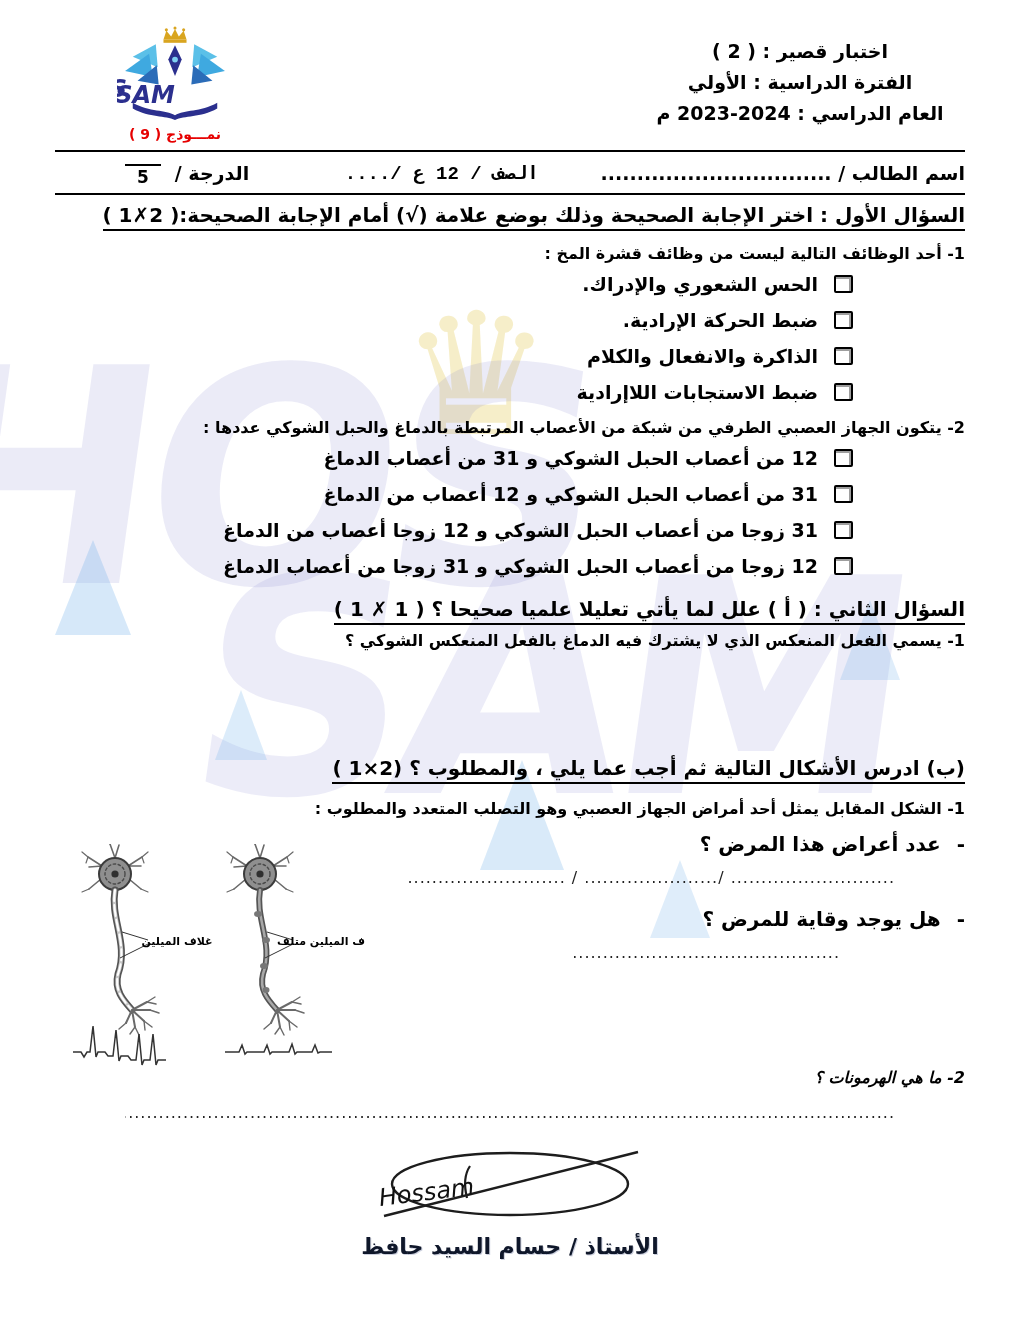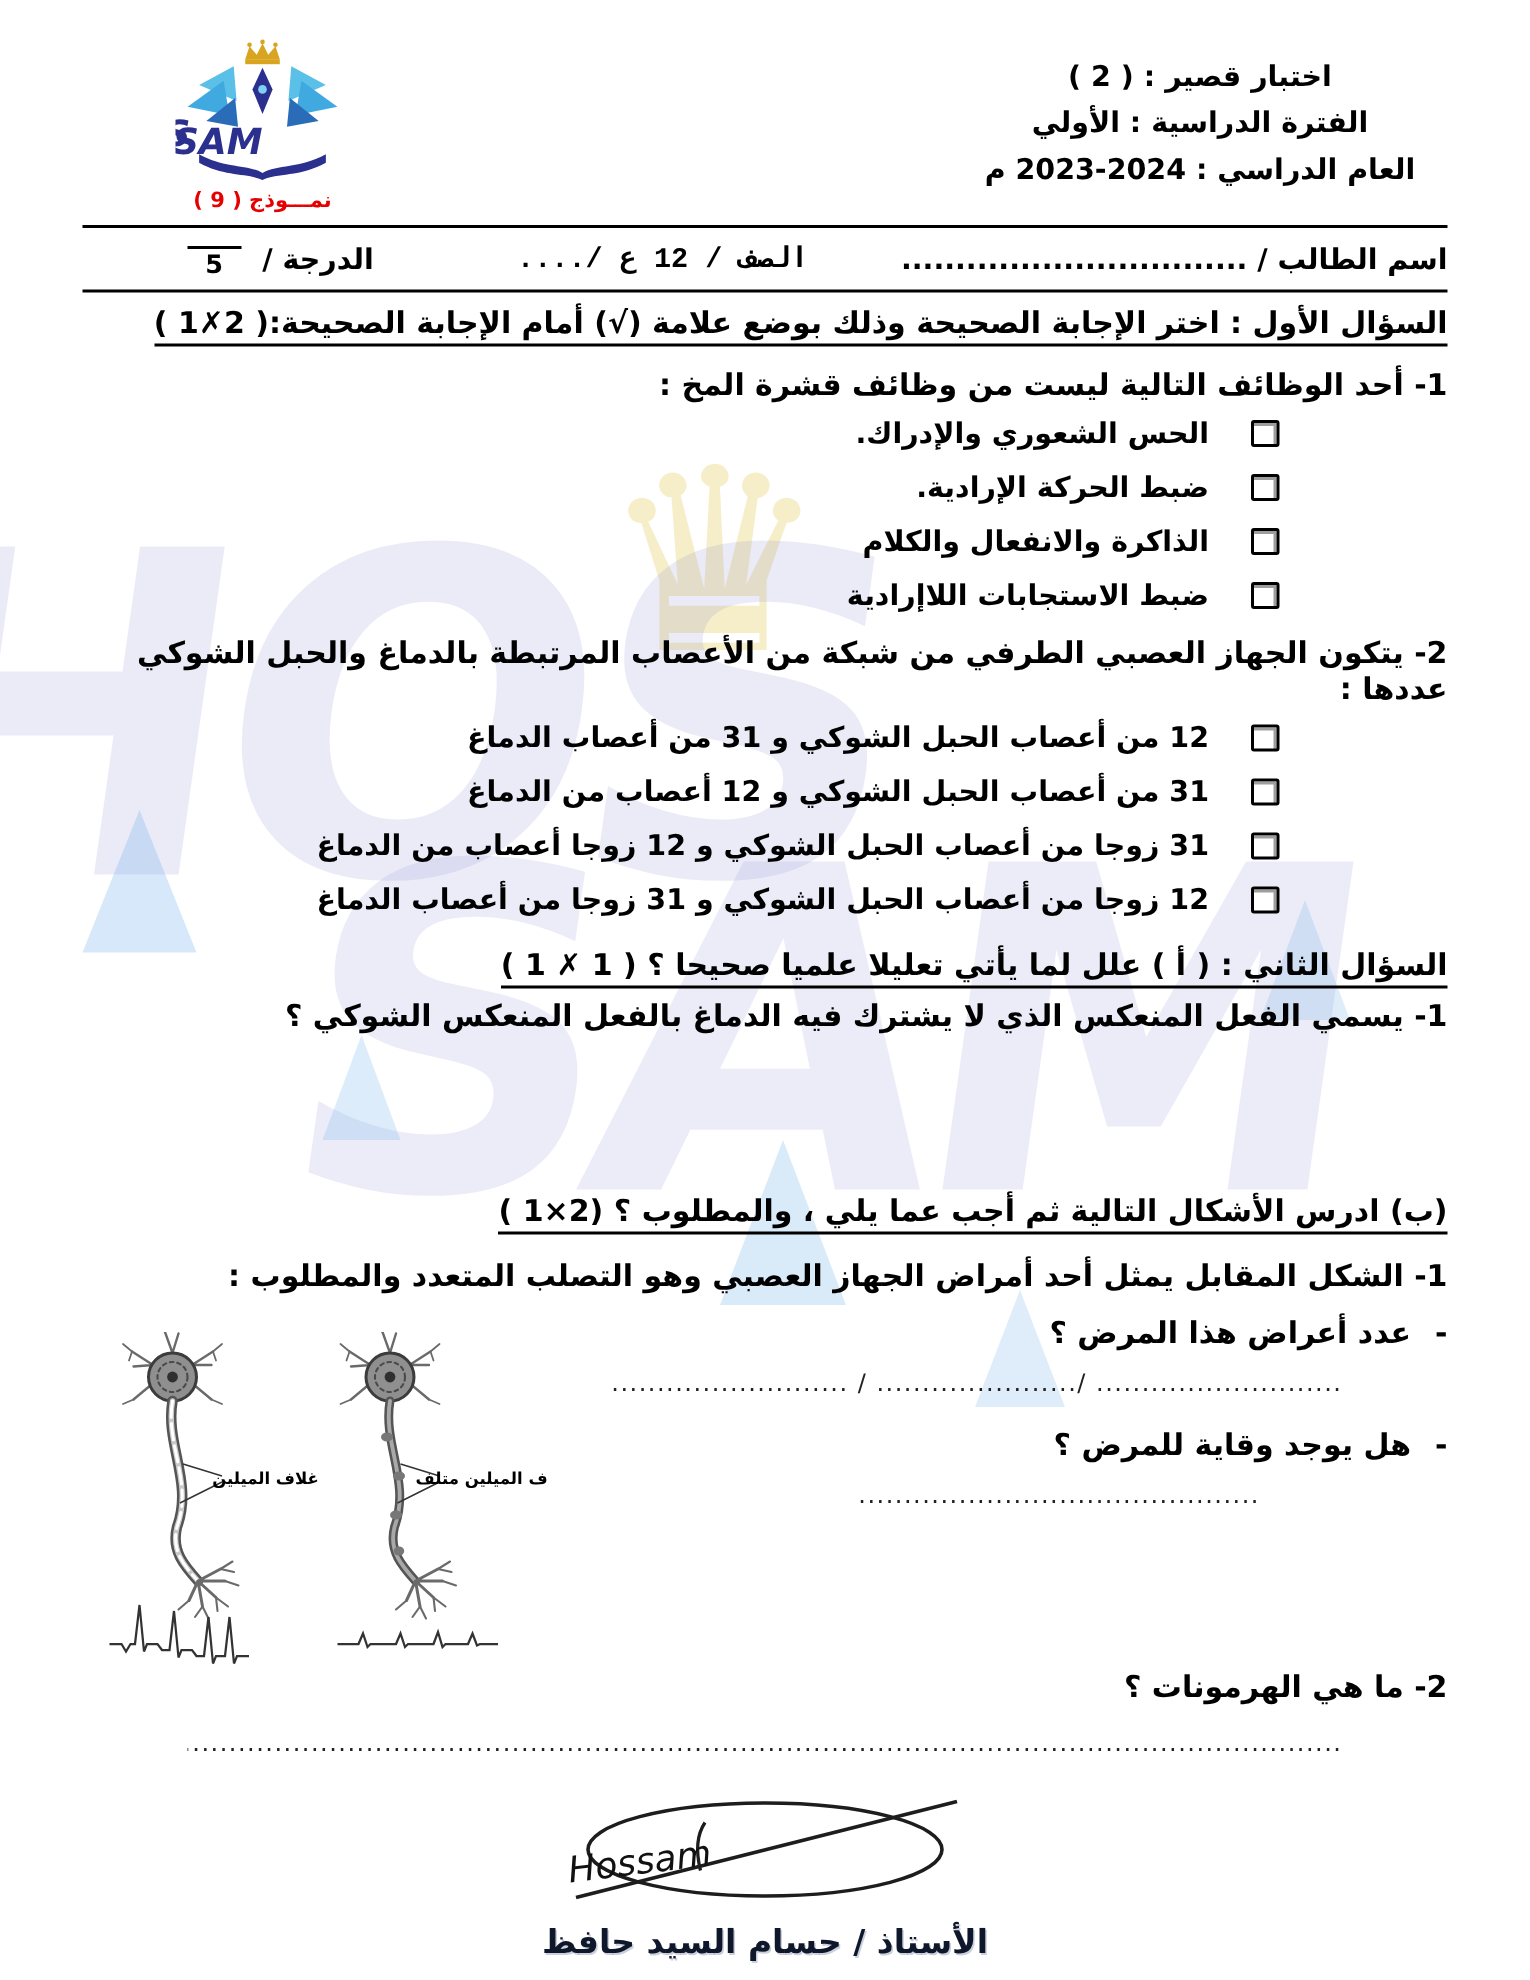--- a/index.html
+++ b/index.html
@@ -33,23 +33,23 @@
   .s-name{width:44%;white-space:nowrap;overflow:hidden;}
   .s-class{width:27%;text-align:center;white-space:nowrap;font-family:Liberation Mono, monospace;}
   .s-grade{width:29%;display:flex;align-items:center;gap:14px;justify-content:center;}
   .frac{display:inline-flex;flex-direction:column;align-items:center;line-height:1;}
   .frac .bar{width:36px;height:5px;border-bottom:2px solid #000;margin-bottom:3px;}
   .frac .tot{font-size:17px;}
   
   .uhead{display:inline-block;border-bottom:2px solid #000;padding-bottom:2px;
          font-size:20px;font-weight:bold;margin-top:8px;}
   .marks{direction:ltr;unicode-bidi:isolate;}
-  .qitem{font-size:20px;font-weight:bold;margin-top:13px;}
+  .qitem{font-size:16px;font-weight:bold;margin-top:13px;}
   .opts{margin:8px 112px 0 0;}
-  .opt{display:flex;align-items:center;gap:28px;font-size:19px;font-weight:bold;margin-bottom:10px;line-height:26px;}
+  .opt{display:flex;align-items:center;gap:16px;font-size:19px;font-weight:bold;margin-bottom:10px;line-height:26px;}
   .checkbox{flex:0 0 auto;width:15px;height:14px;border:2px solid #000;border-radius:2px;
             background:#fff;box-shadow:inset -2px 2px 0 rgba(0,0,0,0.38);}
   .spacer1{height:98px;}
   
   .fig-row{position:relative;margin-top:8px;min-height:190px;}
   .figure{position:absolute;left:10px;top:12px;width:300px;height:230px;z-index:2;}
   .bullets{margin-left:330px;}
   .bullet{display:flex;gap:16px;font-size:20px;font-weight:bold;margin-top:14px;align-items:baseline;}
   .dash{font-weight:bold;}
   .ans{font-size:16px;letter-spacing:1px;margin:12px 70px 0 0;white-space:nowrap;overflow:hidden;color:#222;}
@@ -238,21 +238,21 @@
         </div>
         <div class="ans">........................... /...................... / ..........................</div>
         <div class="bullet" style="margin-top:20px;">
           <span class="dash">-</span>
           <span>هل يوجد وقاية للمرض ؟</span>
         </div>
         <div class="ans ans2">............................................</div>
       </div>
     </div>
 
-    <div class="qitem" style="margin-top:46px;">2- ما هي الهرمونات ؟</div>
+    <div class="qitem" style="margin-top:46px;font-style:italic;">2- ما هي الهرمونات ؟</div>
     <div class="full-dots">........................................................................................................................................................</div>
 
     <div class="sig-wrap">
       <svg width="280" height="86" viewBox="0 0 280 86">
         <ellipse cx="140" cy="44" rx="118" ry="31" fill="none" stroke="#1d1d1d" stroke-width="2.4"></ellipse>
         <line x1="14" y1="76" x2="268" y2="12" stroke="#1d1d1d" stroke-width="2.4"></line>
         <path d="M97,58 q-5,-20 3,-32" stroke="#1d1d1d" stroke-width="2.2" fill="none"></path>
         <text x="104" y="50" font-size="24" font-style="italic" fill="#111" font-family="DejaVu Sans, sans-serif" transform="rotate(-7 140 44)">Hossam</text>
       </svg>
     </div>

